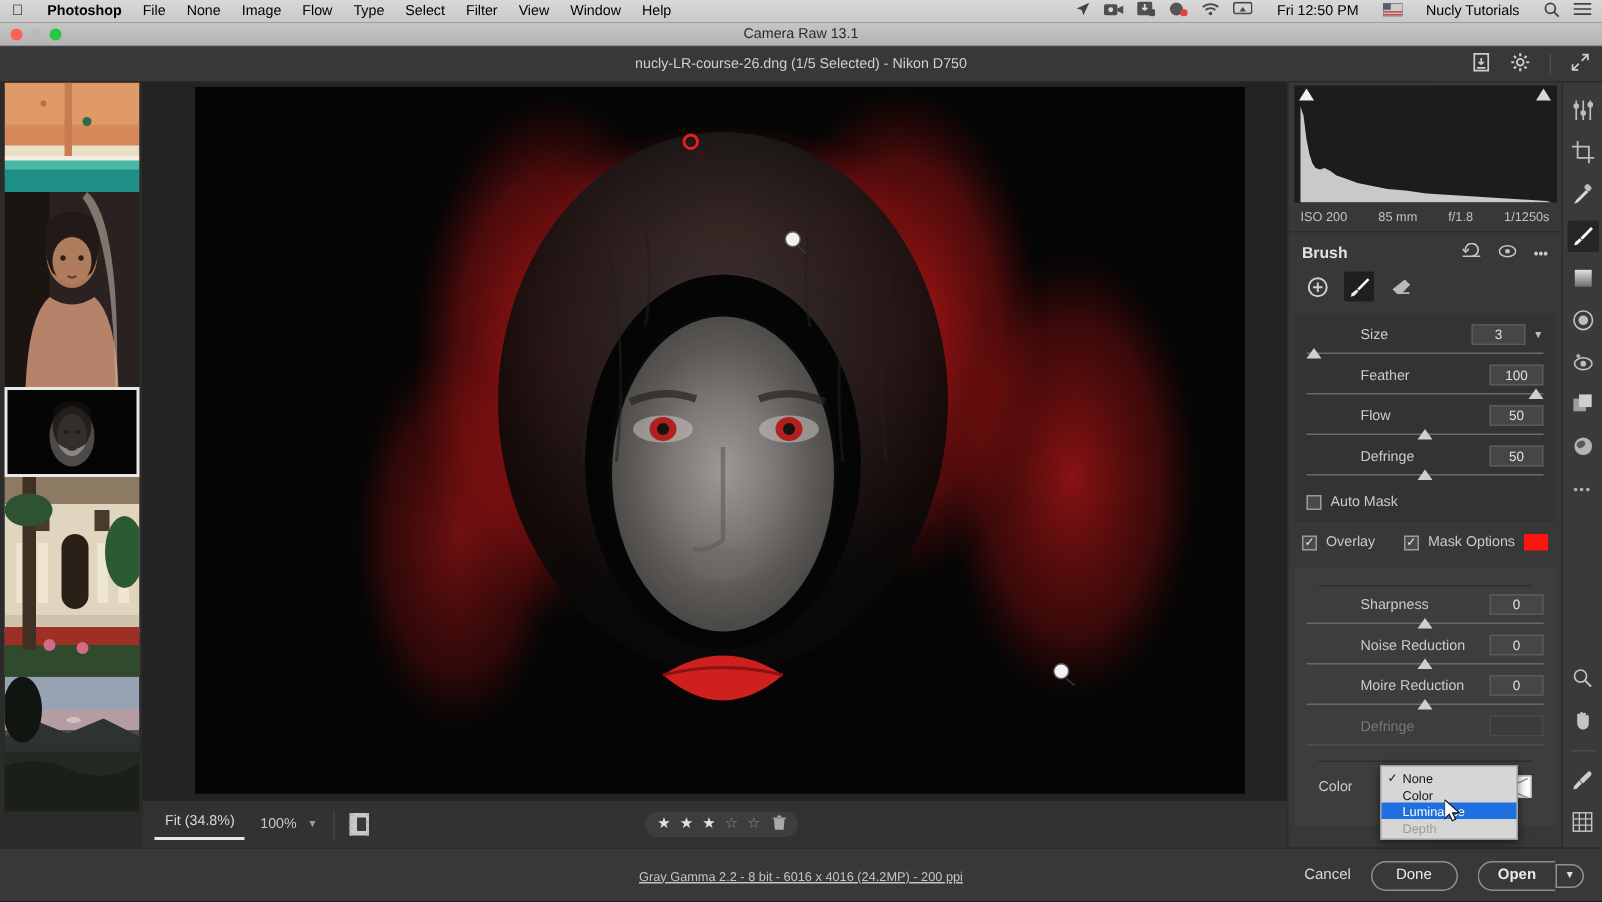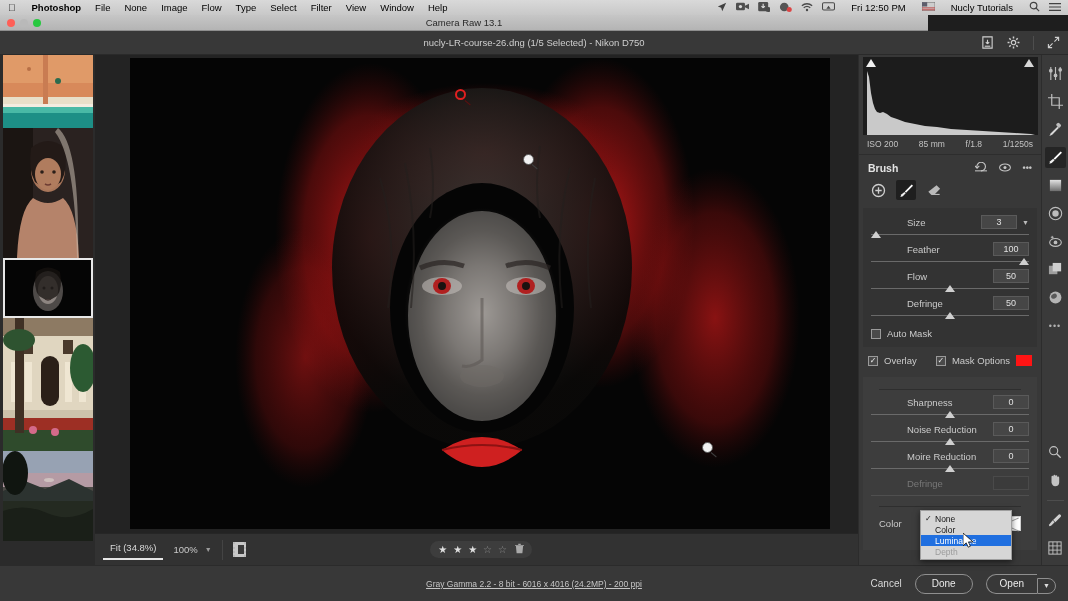--- a/index.html
+++ b/index.html
@@ -20,21 +20,21 @@
   }
   .menubar .apple { padding: 0 9px 0 8px; font-size: 10px; line-height: 1; }
   .menubar .mi { padding: 0 7px; white-space: nowrap; }
   .menubar .mi.app-name { font-weight: bold; }
   .menubar .spacer { flex: 1; }
   .menubar .right { display: flex; align-items: center; gap: 9px; padding-right: 7px; }
   .mb-icon { display: inline-block; opacity: .82; line-height: 1; }
 
   
   .cr-titlebar {
-    position: absolute; top: 15px; left: 0; width: 928px; height: 16px;
+    position: absolute; top: 15px; left: 0; width: 1068px; height: 16px;
     background: linear-gradient(#c6c6c6, #b4b4b4);
     border-bottom: 1px solid #8e8e8e;
     display: flex; align-items: center; justify-content: center;
     font-size: 9.5px; color: #2a2a2a;
   }
   .traffic { position: absolute; left: 7px; top: 4px; display: flex; gap: 5px; }
   .traffic i { width: 8px; height: 8px; border-radius: 50%; display: block; }
 
   .cr-header {
     position: absolute; top: 31px; left: 0; width: 1068px; height: 24px;
@@ -240,21 +240,21 @@
   .status {
     position: absolute; left: 0; right: 0; text-align: center;
     font-size: 8.5px; color: #c5c5c5; text-decoration: underline;
   }
   .btns { margin-left: auto; display: flex; align-items: center; gap: 13px; padding-right: 12px; z-index: 2; }
   .btn-plain { font-size: 10px; color: #d8d8d8; }
   .btn {
     font-size: 10px; color: #eaeaea; border: 1px solid #8f8f8f;
     border-radius: 11px; padding: 3px 16px 4px; background: transparent;
   }
-  .btn-split { display: flex; align-items: flex-end; }
+  .btn-split { display: flex; align-items: center; font-weight: bold; }
   .btn-split .main { border-radius: 11px 0 0 11px; border-right: none; padding: 3px 13px 4px; }
   .btn-split .arrow {
     border: 1px solid #8f8f8f; border-radius: 0 11px 11px 0; padding: 3px 5px 4px;
     font-size: 7px; color: #dcdcdc; display: flex; align-items: center;
   }
 </style>
 </head>
 <body>
 
 <div id="app">

